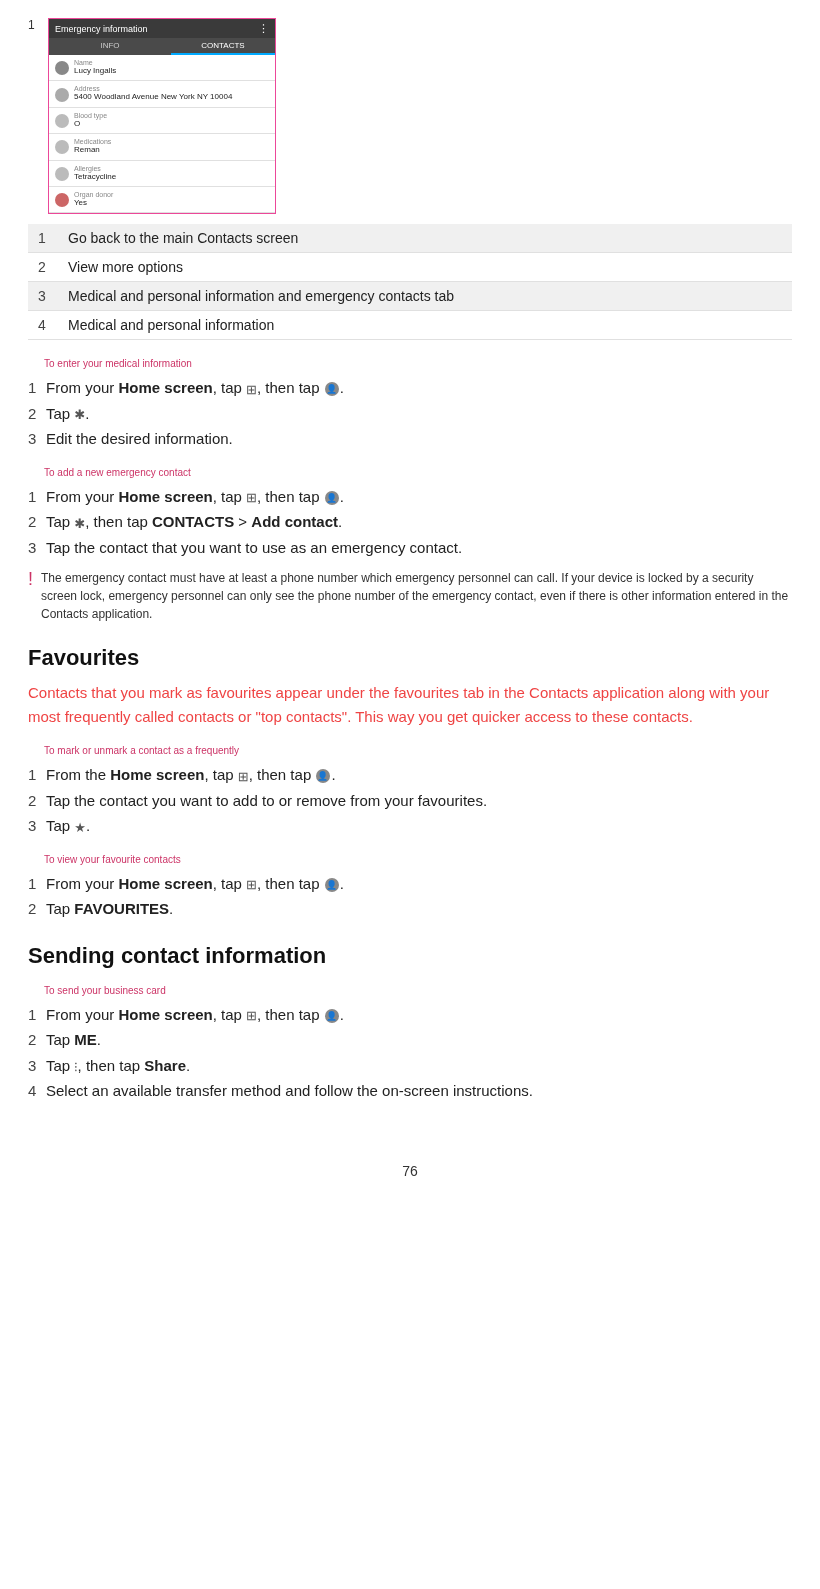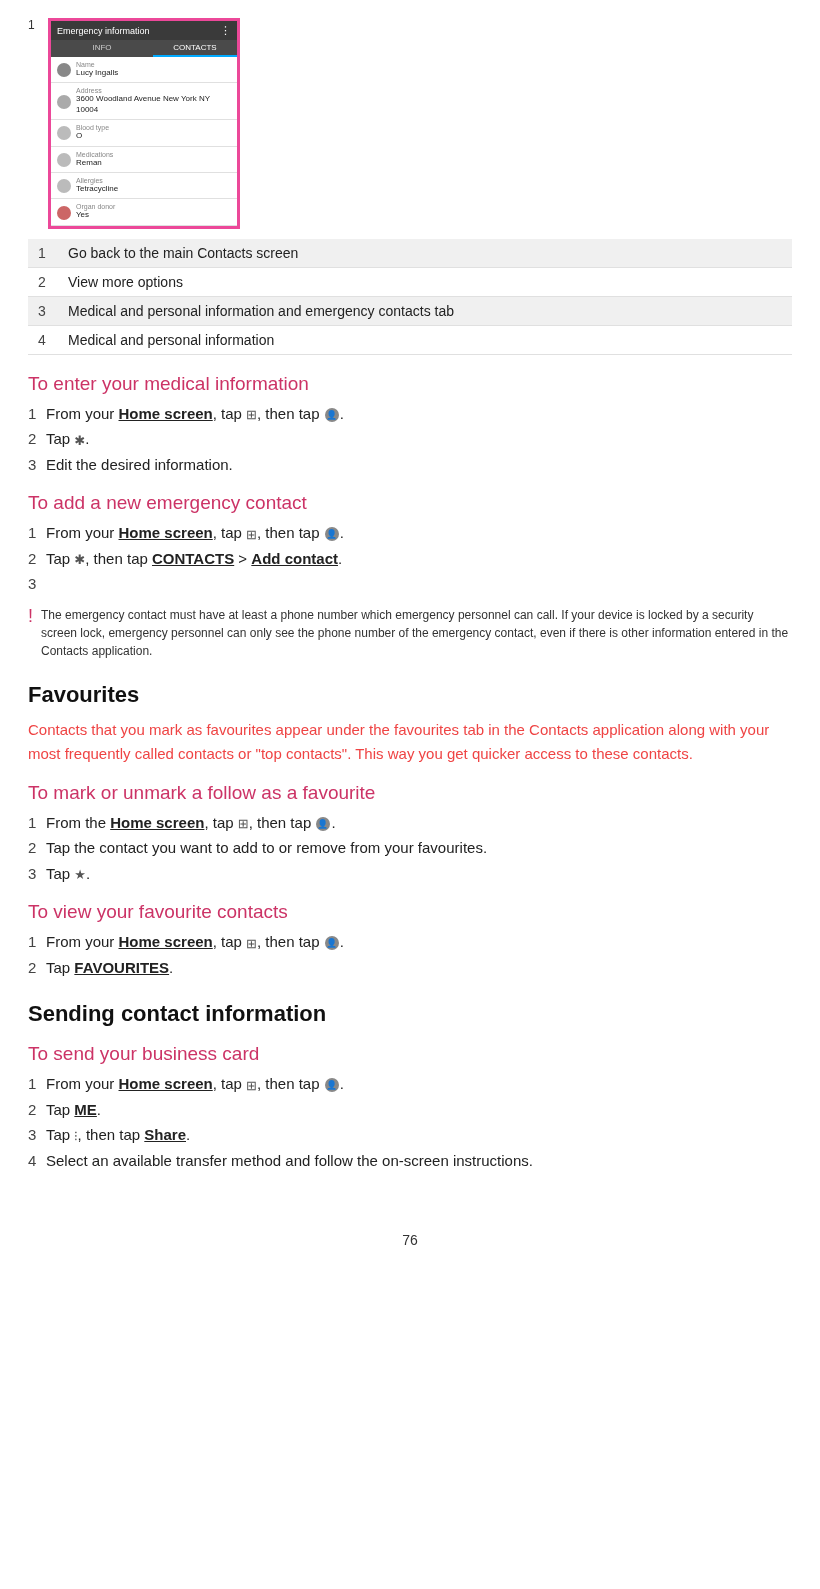--- a/index.html
+++ b/index.html
@@ -6,23 +6,23 @@
     body {
       font-family: Arial, sans-serif;
       font-size: 15px;
       background: #fff;
       color: #222;
       width: 820px;
       min-height: 1589px;
       padding: 18px 28px 30px 28px;
     }
     .device-screen {
-      border: 3px solid #ec4899;
+      border: 1px solid #ec4899;
       background: #f5f5f5;
-      width: 192px;
+      width: 228px;
       padding: 0;
       font-size: 10px;
       position: relative;
     }
     .device-header {
       background: #3a3a3a;
       color: #fff;
       font-size: 9px;
       padding: 3px 6px;
       display: flex;
@@ -88,22 +88,22 @@
       vertical-align: top;
     }
     .legend-table td:first-child {
       width: 30px;
       color: #444;
       font-weight: normal;
     }
 
     .section-heading-pink {
       color: #cc3366;
-      font-size: 19px;
-      margin: 16px 0 8px 0;
+      font-size: 10px;
+      margin: 16px 0 8px 16px;
       font-weight: normal;
     }
 
     .numbered-list {
       list-style: none;
       padding: 0;
       margin: 0 0 10px 0;
     }
     .numbered-list li {
       display: flex;
@@ -113,21 +113,21 @@
       line-height: 1.5;
     }
     .numbered-list li .num {
       min-width: 18px;
       color: #444;
       font-weight: normal;
       flex-shrink: 0;
     }
 
     .bold-text { font-weight: bold; }
-    .underline-text { text-decoration: underline; }
+    .underline-text { }
 
     .warning-block {
       display: flex;
       align-items: flex-start;
       margin: 10px 0 18px 0;
       font-size: 12px;
       color: #333;
       line-height: 1.5;
     }
     .warning-icon {
@@ -223,21 +223,21 @@
       <div class="device-row-icon" style="background:#888;"></div>
       <div>
         <div class="device-row-label">Name</div>
         <div class="device-row-text">Lucy Ingalls</div>
       </div>
     </div>
     <div class="device-row">
       <div class="device-row-icon" style="background:#aaa;"></div>
       <div>
         <div class="device-row-label">Address</div>
-        <div class="device-row-text">3600 Woodland Avenue New York NY 10004</div>
+        <div class="device-row-text">5400 Woodland Avenue New York NY 10004</div>
       </div>
     </div>
     <div class="device-row">
       <div class="device-row-icon" style="background:#bbb;"></div>
       <div>
         <div class="device-row-label">Blood type</div>
         <div class="device-row-text">O</div>
       </div>
     </div>
     <div class="device-row">
@@ -306,32 +306,33 @@
   <li>
     <span class="num">1</span>
     <span>From your <span class="bold-text underline-text">Home screen</span>, tap <span class="icon-settings-gear">⊞</span>, then tap <span class="inline-icon">👤</span>.</span>
   </li>
   <li>
     <span class="num">2</span>
     <span>Tap <span class="icon-settings-gear">✱</span>, then tap <span class="bold-text underline-text">CONTACTS</span> &gt; <span class="bold-text underline-text">Add contact</span>.</span>
   </li>
   <li>
     <span class="num">3</span>
+    <span>Tap the contact that you want to use as an emergency contact.</span>
   </li>
 </ol>
 
 <div class="warning-block">
   <span class="warning-icon">!</span>
   <span>The emergency contact must have at least a phone number which emergency personnel can call. If your device is locked by a security screen lock, emergency personnel can only see the phone number of the emergency contact, even if there is other information entered in the Contacts application.</span>
 </div>
 
 <div class="section-title">Favourites</div>
 <p class="body-text">Contacts that you mark as favourites appear under the favourites tab in the Contacts application along with your most frequently called contacts or "top contacts". This way you get quicker access to these contacts.</p>
 
-<div class="section-heading-pink">To mark or unmark a follow as a favourite</div>
+<div class="section-heading-pink">To mark or unmark a contact as a frequently</div>
 <ol class="numbered-list">
   <li>
     <span class="num">1</span>
     <span>From the <span class="bold-text underline-text">Home screen</span>, tap <span class="icon-settings-gear">⊞</span>, then tap <span class="inline-icon">👤</span>.</span>
   </li>
   <li>
     <span class="num">2</span>
     <span>Tap the contact you want to add to or remove from your favourites.</span>
   </li>
   <li>

